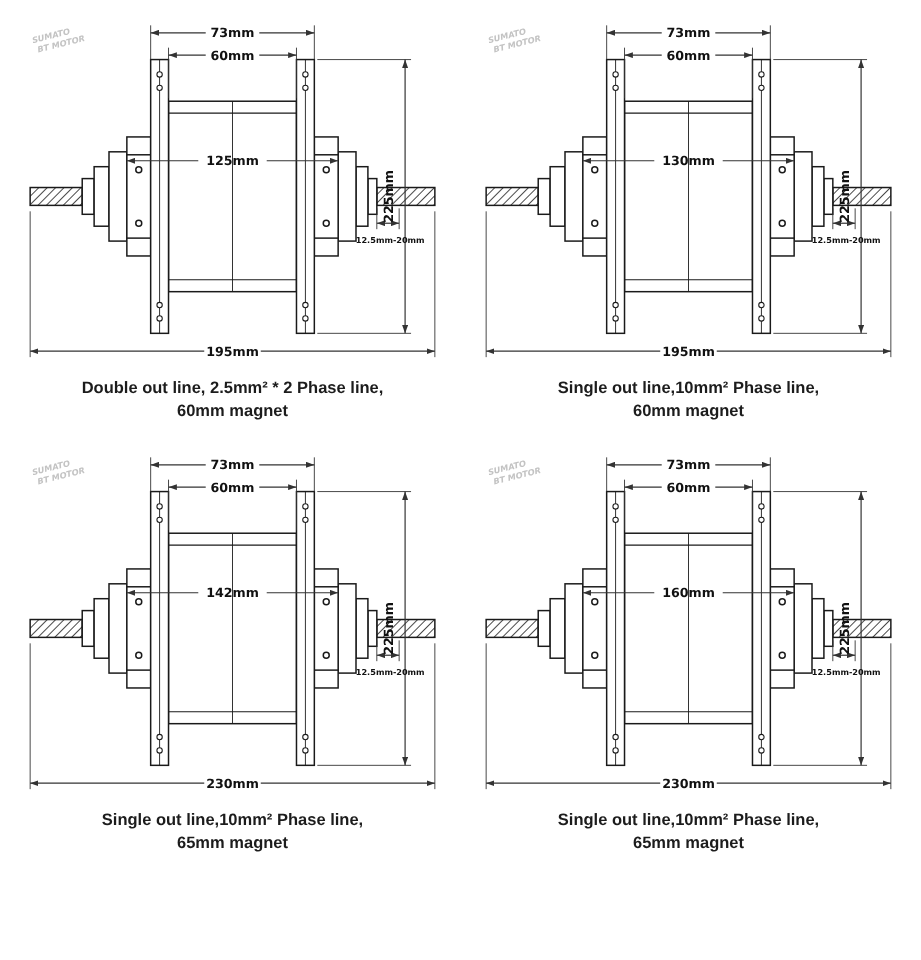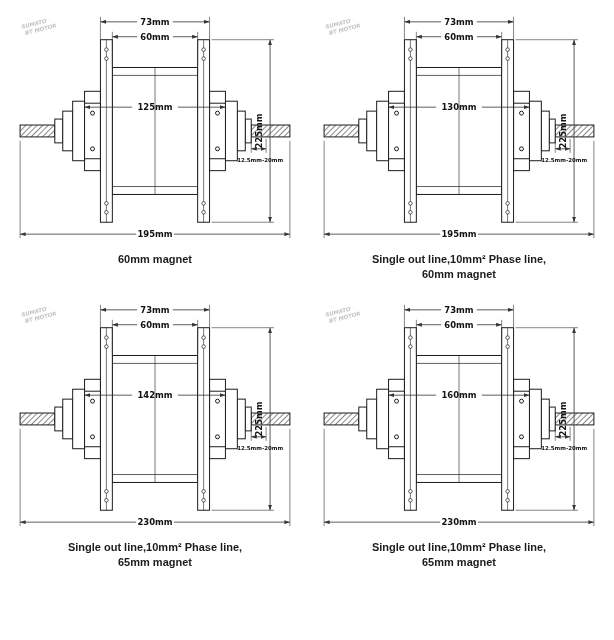--- a/index.html
+++ b/index.html
@@ -158,20 +158,21 @@
         <text class="wm" x="18" y="29">BT MOTOR</text>
       </g>
       <text class="dim" x="150" y="21">73mm</text>
       <text class="dim" x="150" y="36">60mm</text>
       <text class="dim" x="150" y="107">125mm</text>
       <text class="dim" x="258" y="128" transform="rotate(-90 258 128)">225mm</text>
       <text class="dim small" x="256" y="159">12.5mm-20mm</text>
       <text class="dim" x="150" y="235">195mm</text>
     </svg>
     <figcaption class="caption">
+      <div>Double out line, 2.5mm² * 2 Phase line,</div>
       <div>60mm magnet</div>
     </figcaption>
   </figure>
 
   <figure class="panel">
     <svg class="drawing" viewBox="0 0 300 248" role="img">
       <use href="#motor-drawing"></use>
       <g transform="rotate(-14 28 24)">
         <text class="wm" x="16" y="22">SUMATO</text>
         <text class="wm" x="18" y="29">BT MOTOR</text>

